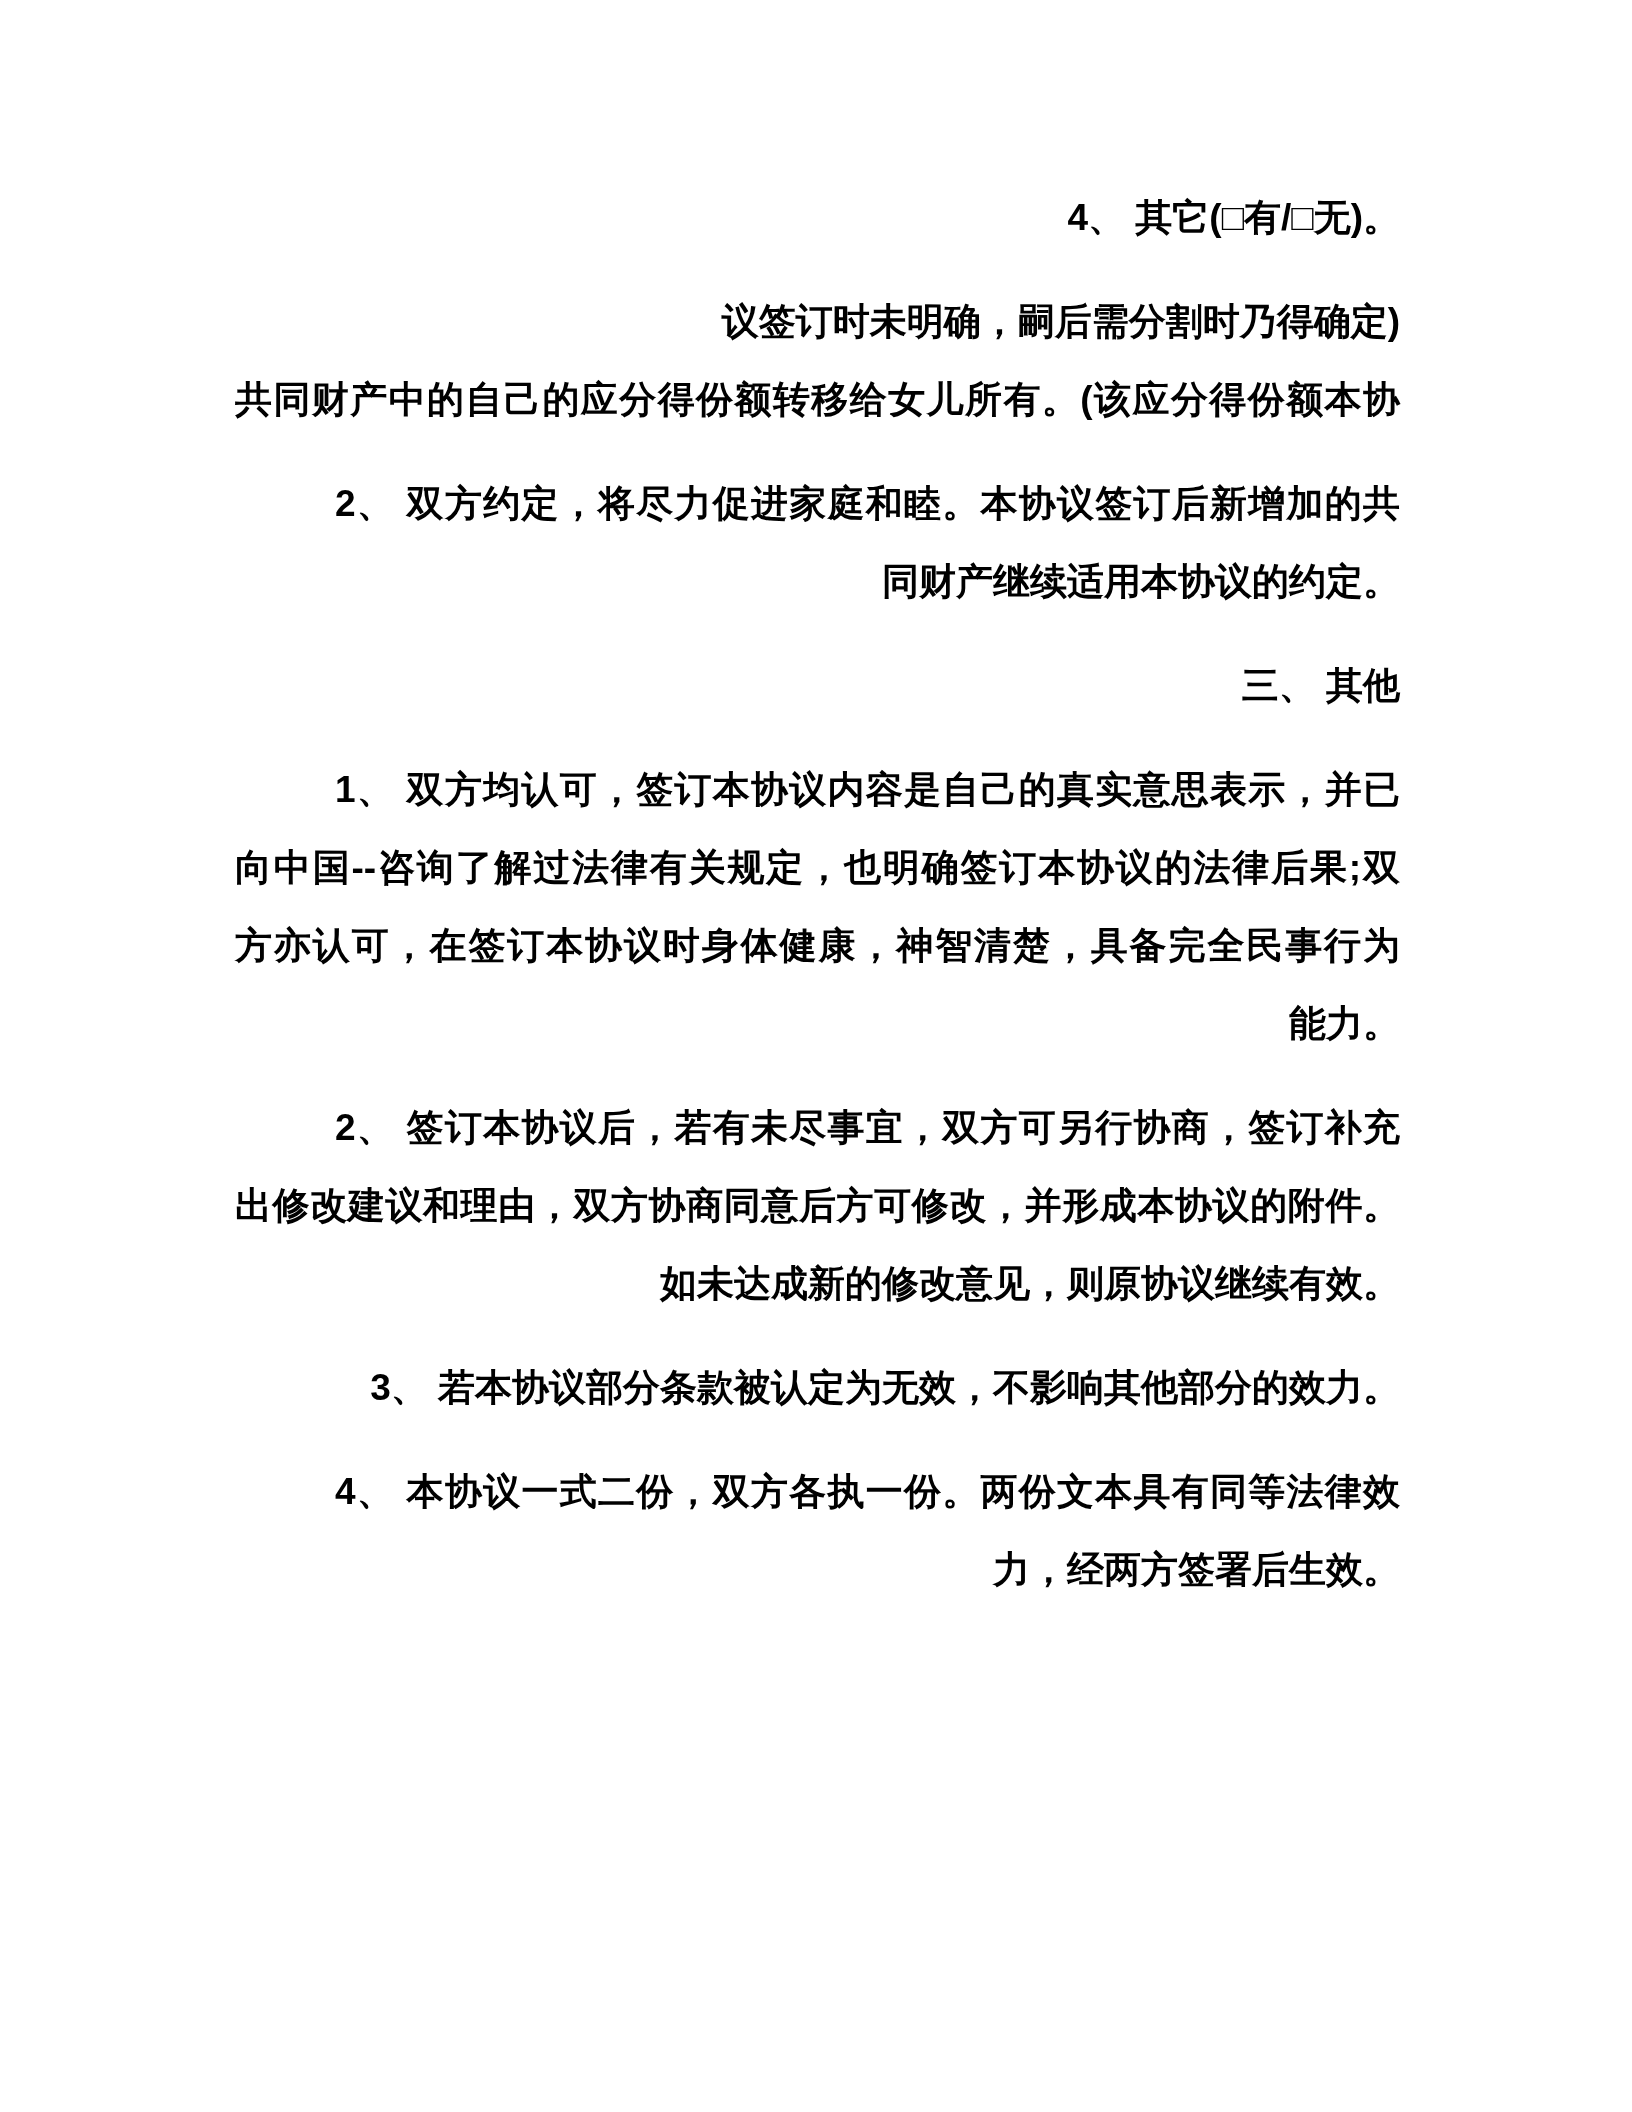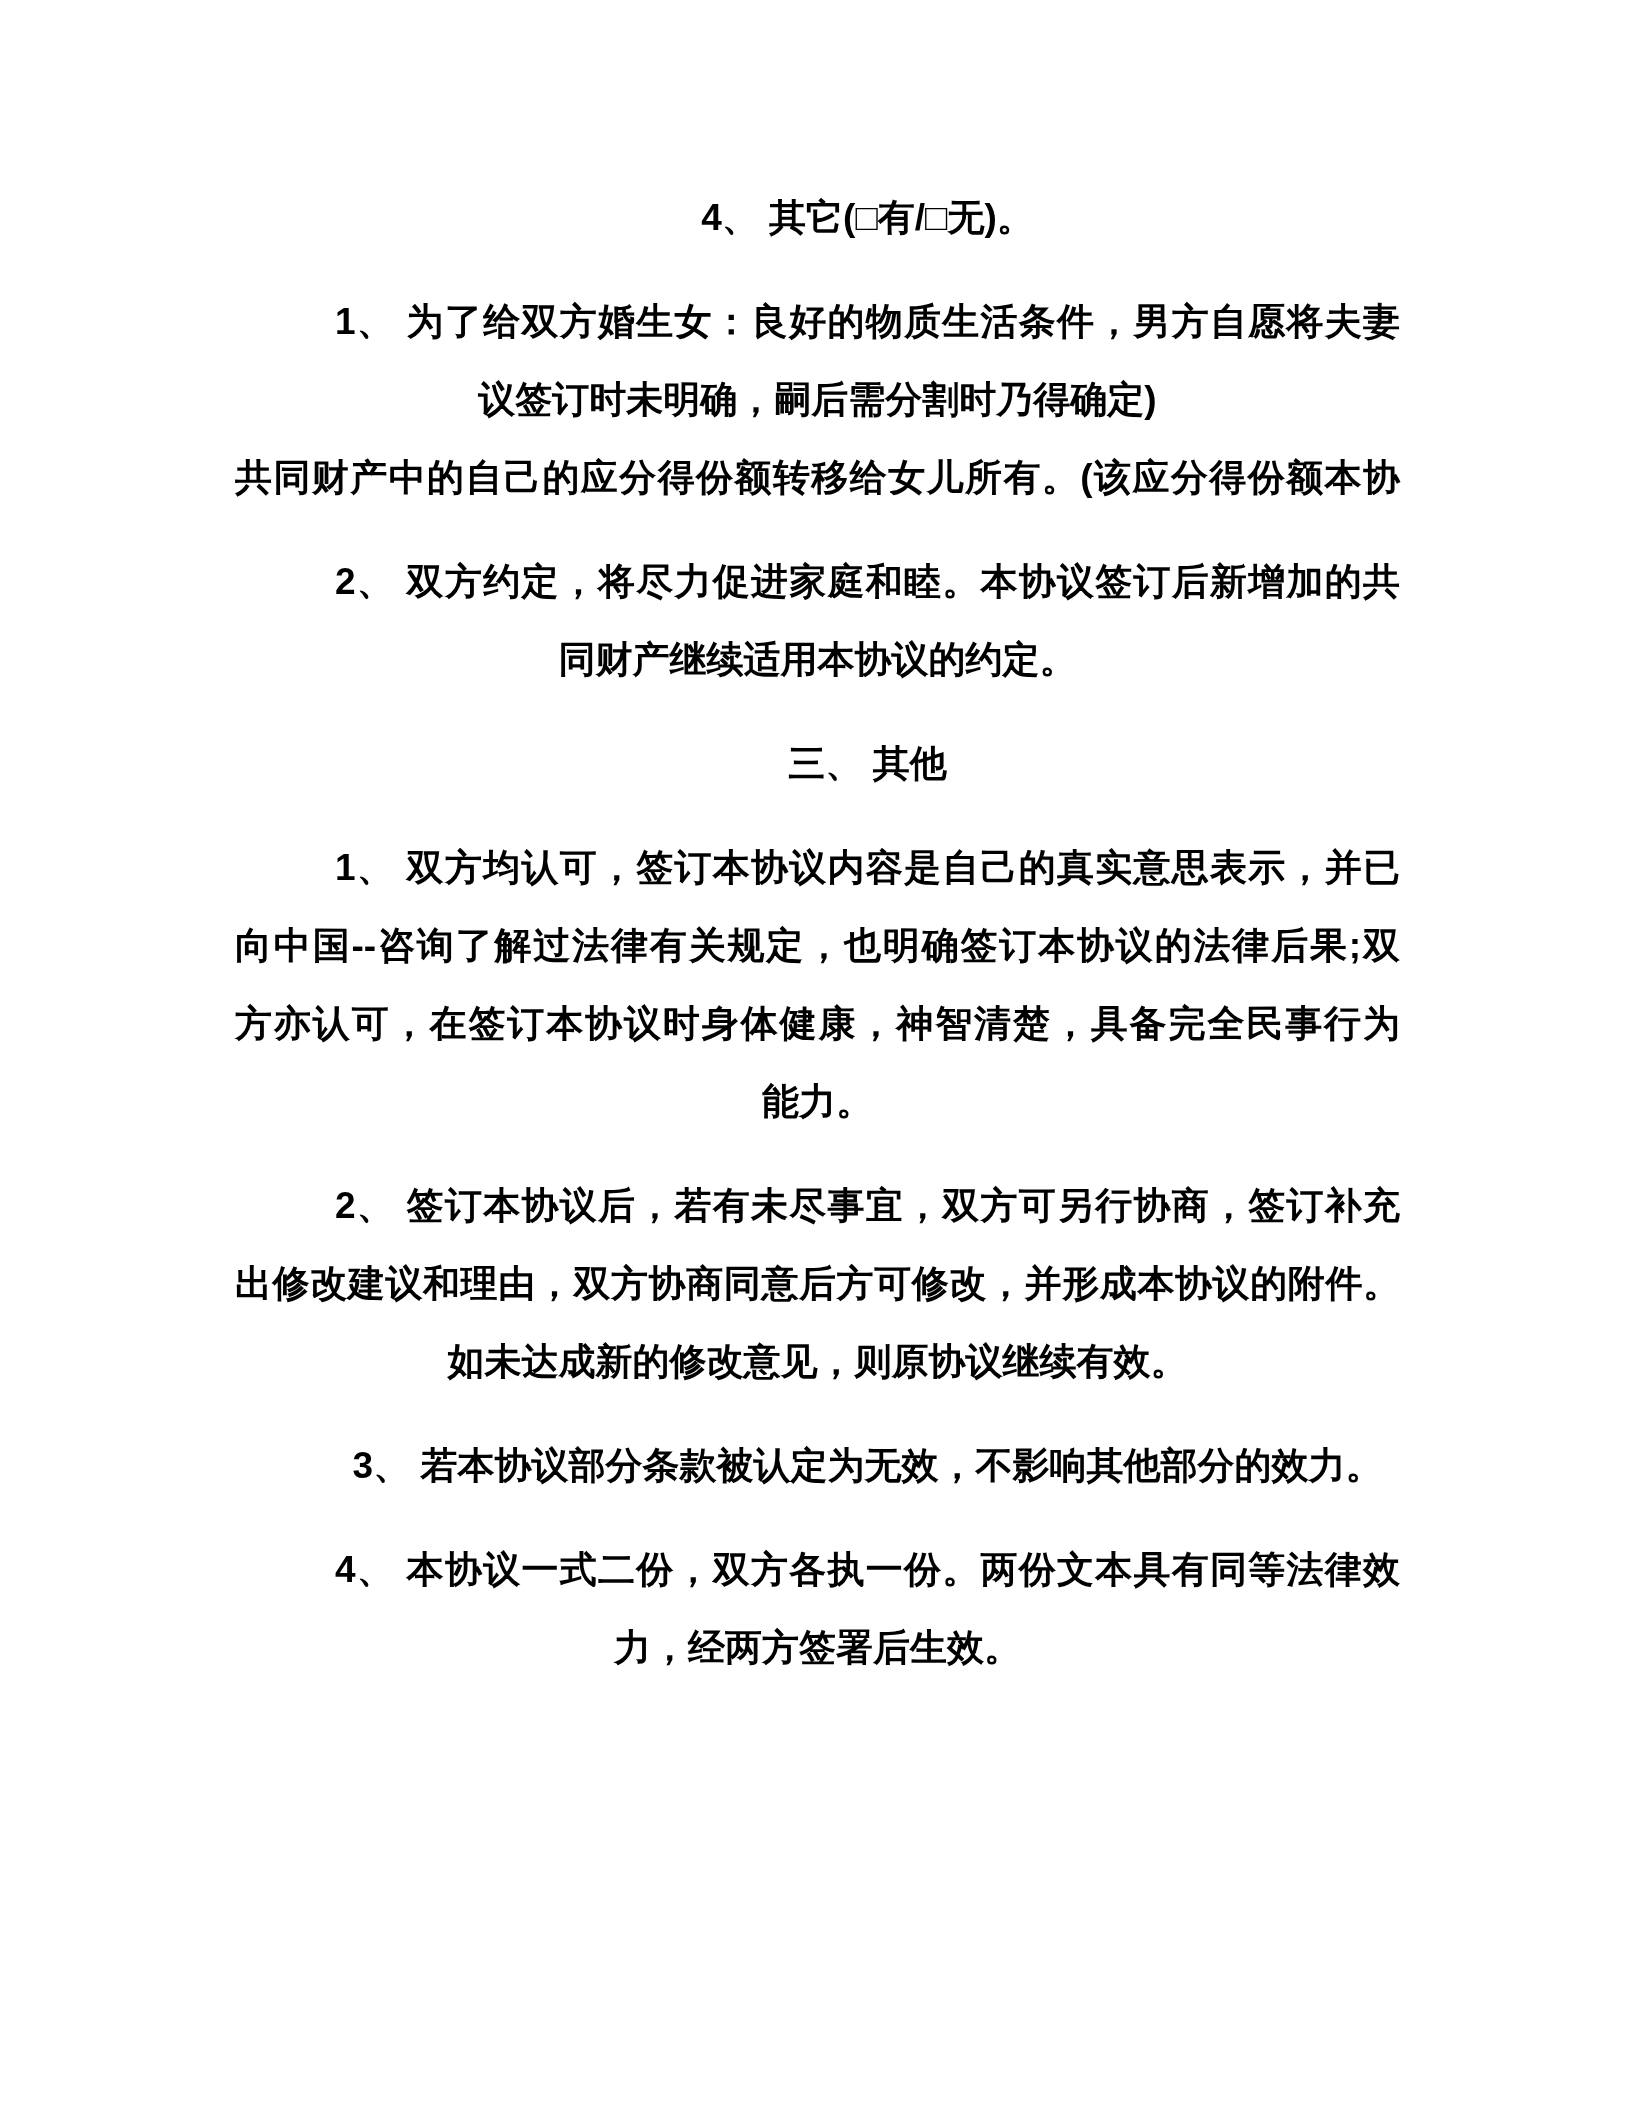--- a/index.html
+++ b/index.html
@@ -22,39 +22,38 @@
     top: 179px;
     width: 1165px;
     font-size: 37px;
     line-height: 78px;
     font-weight: 700;
     color: #000000;
   }
   .para + .para { margin-top: 26px; }
   .line {
     white-space: nowrap;
-    text-align: center;
+    text-align: right;
   }
   .line.indent { text-indent: 100px; }
   .line.fill {
     text-align: justify;
     text-align-last: justify;
     white-space: normal;
   }
 </style>
 </head>
 <body>
 
 <div class="page">
   <div class="doc-body">
       <div class="para">
         <div class="line indent">4、 其它(□有/□无)。</div>
       </div>
       <div class="para">
-        <div class="line indent fill">1、 为了给双方婚生女：良好的物质生活条件，男方自愿将夫妻</div>
         <div class="line">议签订时未明确，嗣后需分割时乃得确定)</div>
         <div class="line fill">共同财产中的自己的应分得份额转移给女儿所有。(该应分得份额本协</div>
       </div>
       <div class="para">
         <div class="line indent fill">2、 双方约定，将尽力促进家庭和睦。本协议签订后新增加的共</div>
         <div class="line">同财产继续适用本协议的约定。</div>
       </div>
       <div class="para">
         <div class="line indent">三、 其他</div>
       </div>

